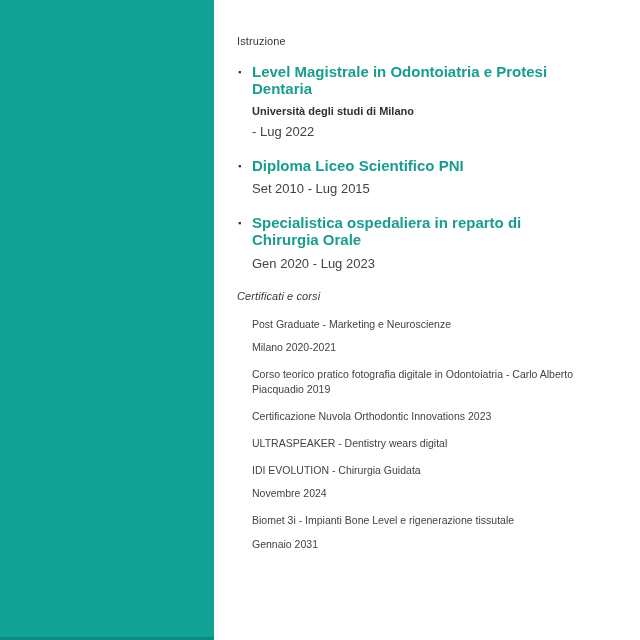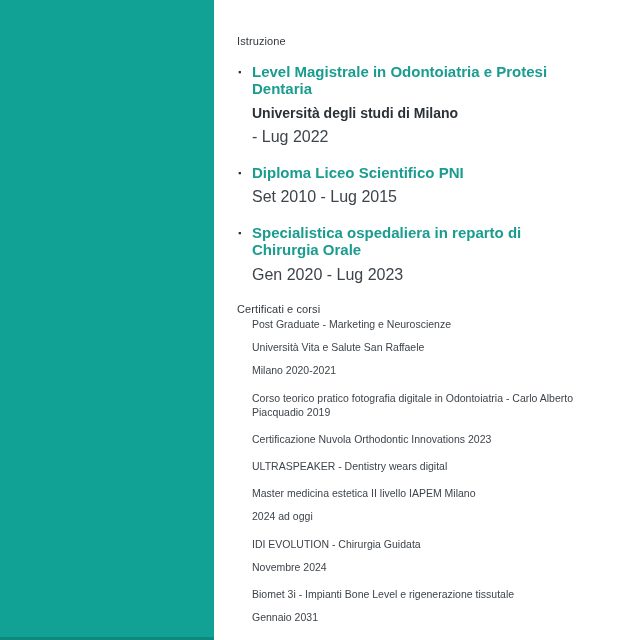--- a/index.html
+++ b/index.html
@@ -45,34 +45,34 @@
   .edu-body { flex: 1; min-width: 0; }
   .edu-title {
     font-size: 15px;
     font-weight: bold;
     color: #1A9C8F;
     line-height: 1.12;
     margin: 0 0 7px 0;
     max-width: 330px;
   }
   .edu-org {
-    font-size: 14px;
+    font-size: 11px;
     font-weight: bold;
     color: #2B3136;
     margin: 0 0 7px 0;
   }
   .edu-period {
-    font-size: 16px;
+    font-size: 13px;
     color: #3E444A;
     margin: 0;
   }
 
   
-  .certs-label { margin-top: 16px; }
-  .cert-list { margin-top: 2px; padding-left: 15px; }
+  .certs-label { margin-top: 16px; font-style: italic; }
+  .cert-list { margin-top: 15px; padding-left: 15px; }
   .cert-group { margin-bottom: 13px; }
   .cert-line {
     font-size: 10.5px;
     color: #3E444A;
     line-height: 1.35;
     margin: 0 0 9px 0;
     max-width: 372px;
   }
 </style>
 </head>
@@ -114,40 +114,35 @@
       </div>
 
     </div>
 
     <p class="section-label certs-label">Certificati e corsi</p>
 
     <div class="cert-list">
 
       <div class="cert-group">
         <p class="cert-line">Post Graduate - Marketing e Neuroscienze</p>
-        <p class="cert-line">Università Vita e Salute San Raffaele</p>
         <p class="cert-line">Milano 2020-2021</p>
       </div>
 
       <div class="cert-group">
         <p class="cert-line">Corso teorico pratico fotografia digitale in Odontoiatria - Carlo Alberto Piacquadio 2019</p>
       </div>
 
       <div class="cert-group">
         <p class="cert-line">Certificazione Nuvola Orthodontic Innovations 2023</p>
       </div>
 
       <div class="cert-group">
         <p class="cert-line">ULTRASPEAKER - Dentistry wears digital</p>
       </div>
 
-      <div class="cert-group">
-        <p class="cert-line">Master medicina estetica II livello IAPEM Milano</p>
-        <p class="cert-line">2024 ad oggi</p>
-      </div>
 
       <div class="cert-group">
         <p class="cert-line">IDI EVOLUTION - Chirurgia Guidata</p>
         <p class="cert-line">Novembre 2024</p>
       </div>
 
       <div class="cert-group">
         <p class="cert-line">Biomet 3i - Impianti Bone Level e rigenerazione tissutale</p>
         <p class="cert-line">Gennaio 2031</p>
       </div>

